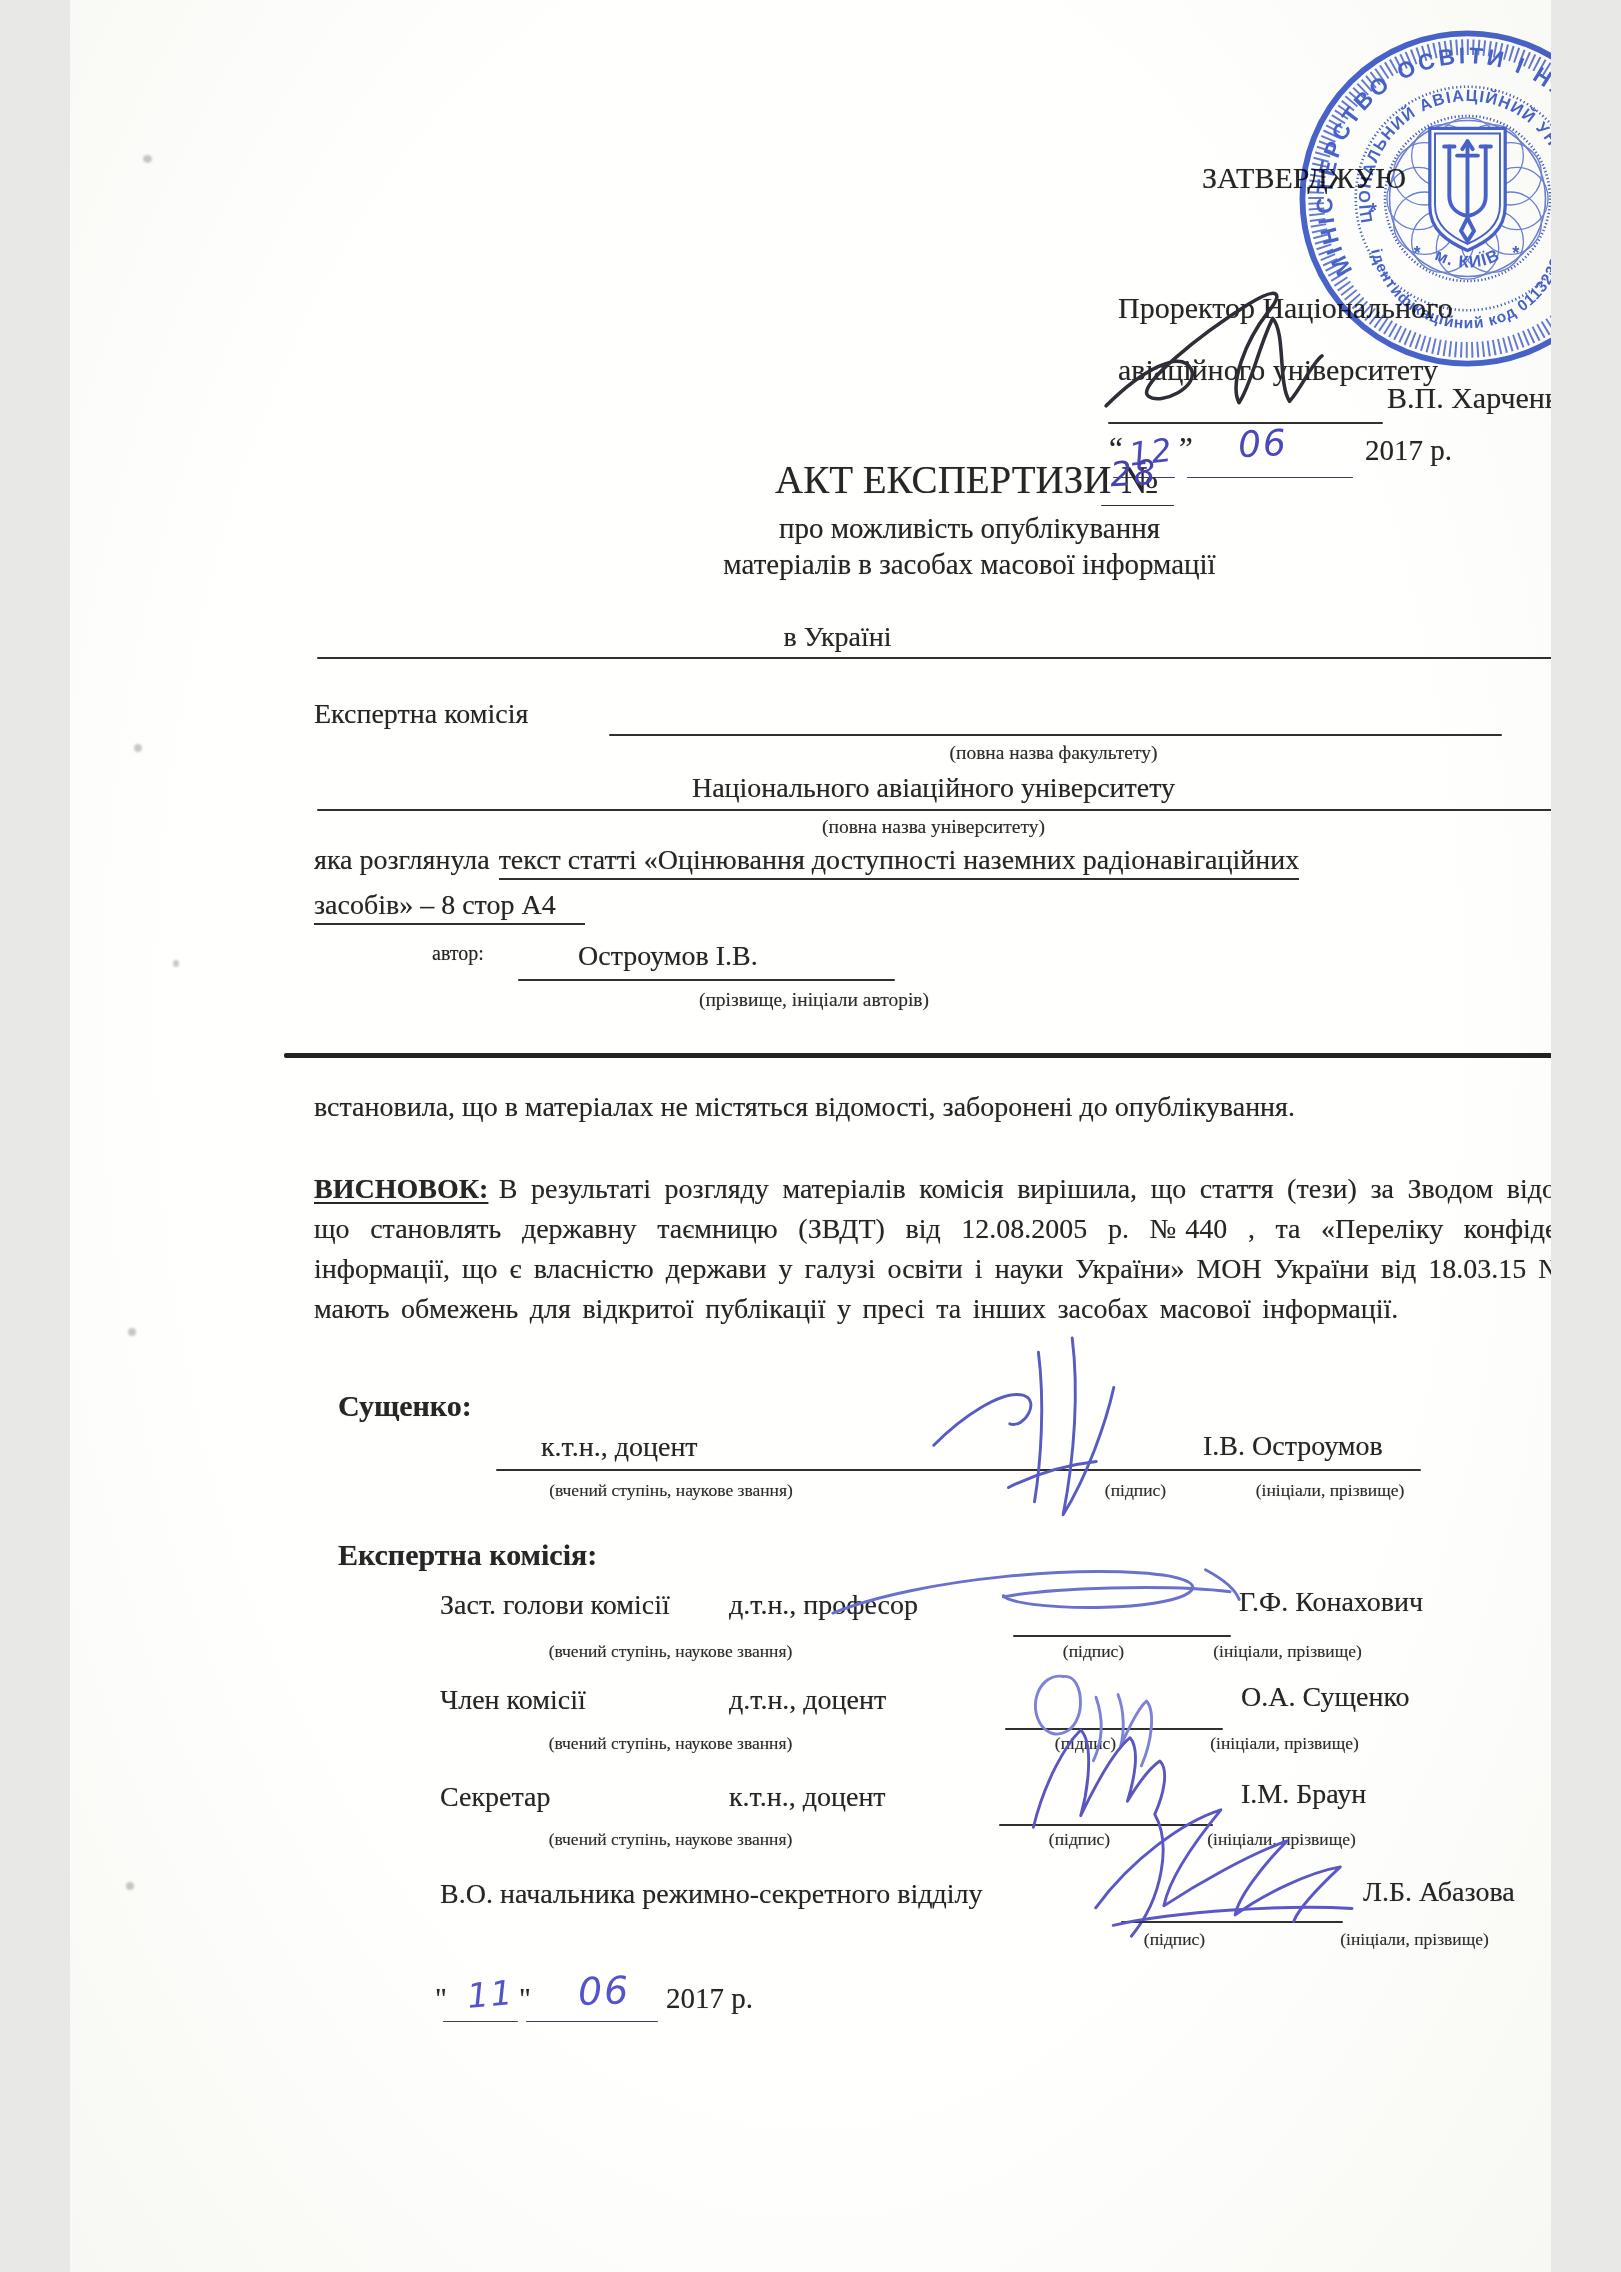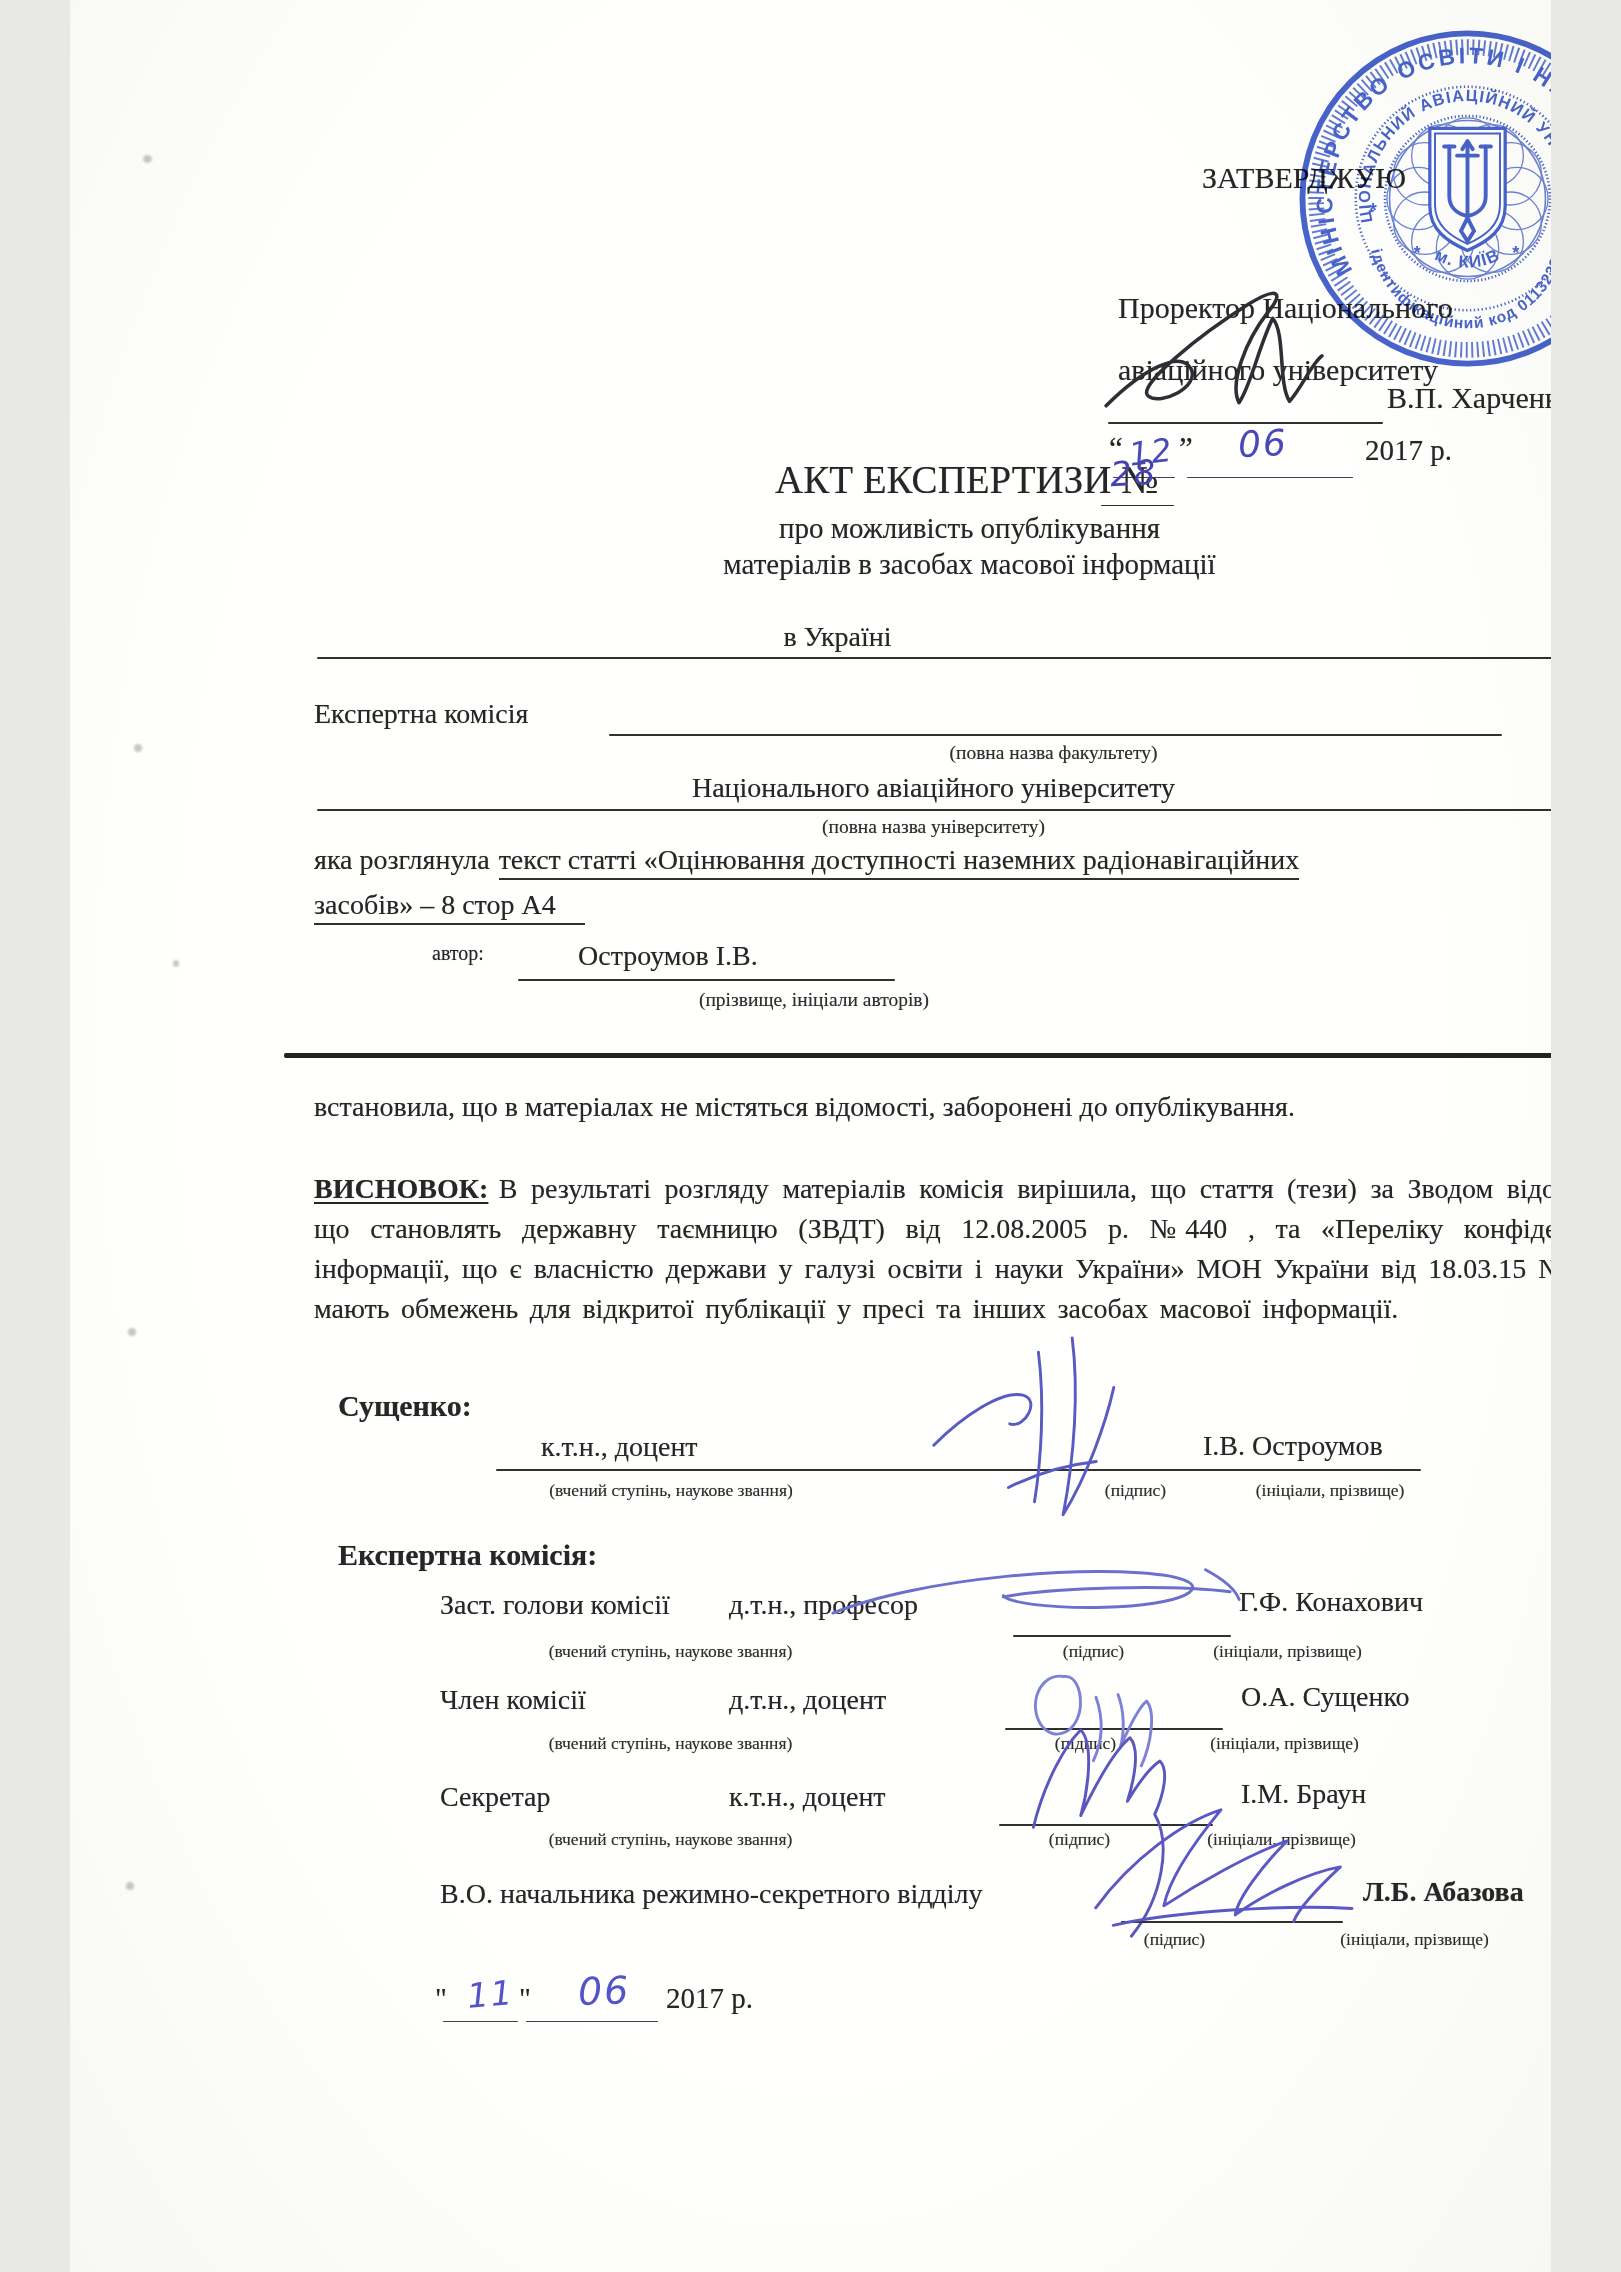--- a/index.html
+++ b/index.html
@@ -210,21 +210,21 @@
   <div class="t c scap" style="left:912px;top:1829px;width:195px;">(підпис)</div>
   <div class="t c scap" style="left:1098px;top:1829px;width:227px;">(ініціали, прізвище)</div>
   <svg class="sig" style="left:934px;top:1704px;" width="195" height="240" viewBox="0 0 300 370">
     <g stroke="#5b57bf" stroke-width="4.5">
       <path d="M 45 190 C 62 120 95 62 118 40 C 138 60 130 130 118 172 C 142 122 172 70 194 52 C 210 70 200 118 190 150 C 205 125 225 98 240 88 C 254 102 246 140 232 170 C 258 215 244 300 196 358"></path>
     </g>
   </svg>
 
   <div class="t" style="left:370px;top:1878px;font-size:28px;">В.О. начальника режимно-секретного відділу</div>
   <div class="ul" style="left:1051px;top:1921px;width:222px;"></div>
-  <div class="t" style="left:1293px;top:1876px;font-size:28px;font-weight:bold;">Л.Б. Абазова</div>
+  <div class="t" style="left:1293px;top:1876px;font-size:28px;">Л.Б. Абазова</div>
   <div class="t c scap" style="left:1007px;top:1929px;width:195px;">(підпис)</div>
   <div class="t c scap" style="left:1221px;top:1929px;width:247px;">(ініціали, прізвище)</div>
   <svg class="sig" style="left:1003px;top:1781px;" width="292" height="166" viewBox="0 0 450 255">
     <g stroke="#5b57c6" stroke-width="4.5">
       <path d="M 35 195 C 90 120 170 62 228 44 C 186 95 148 152 140 192 C 192 158 272 112 330 92 C 292 130 254 180 250 206 C 296 172 366 140 412 132 C 382 160 348 196 340 216"></path>
       <path d="M 62 222 C 160 200 330 190 430 196"></path>
     </g>
   </svg>
 
   <div class="t" style="left:365px;top:1982px;font-size:29px;">"</div>

